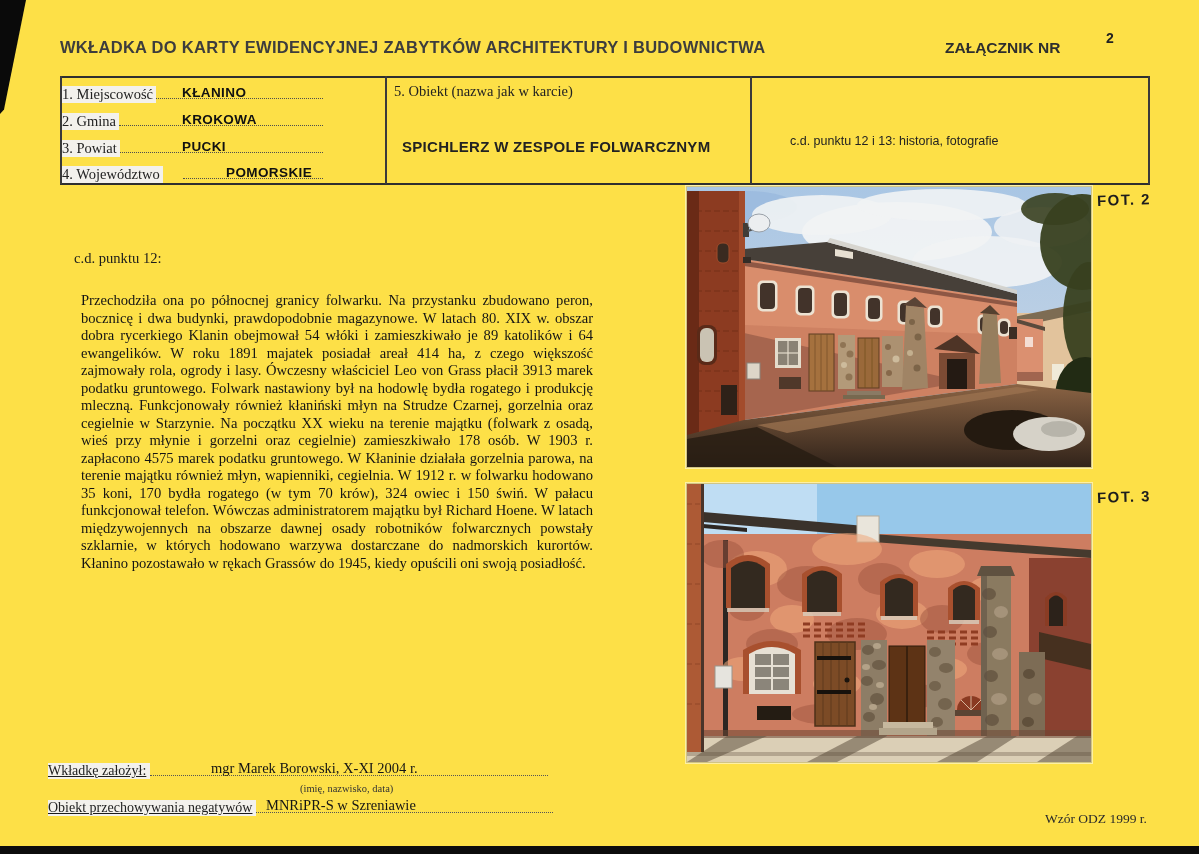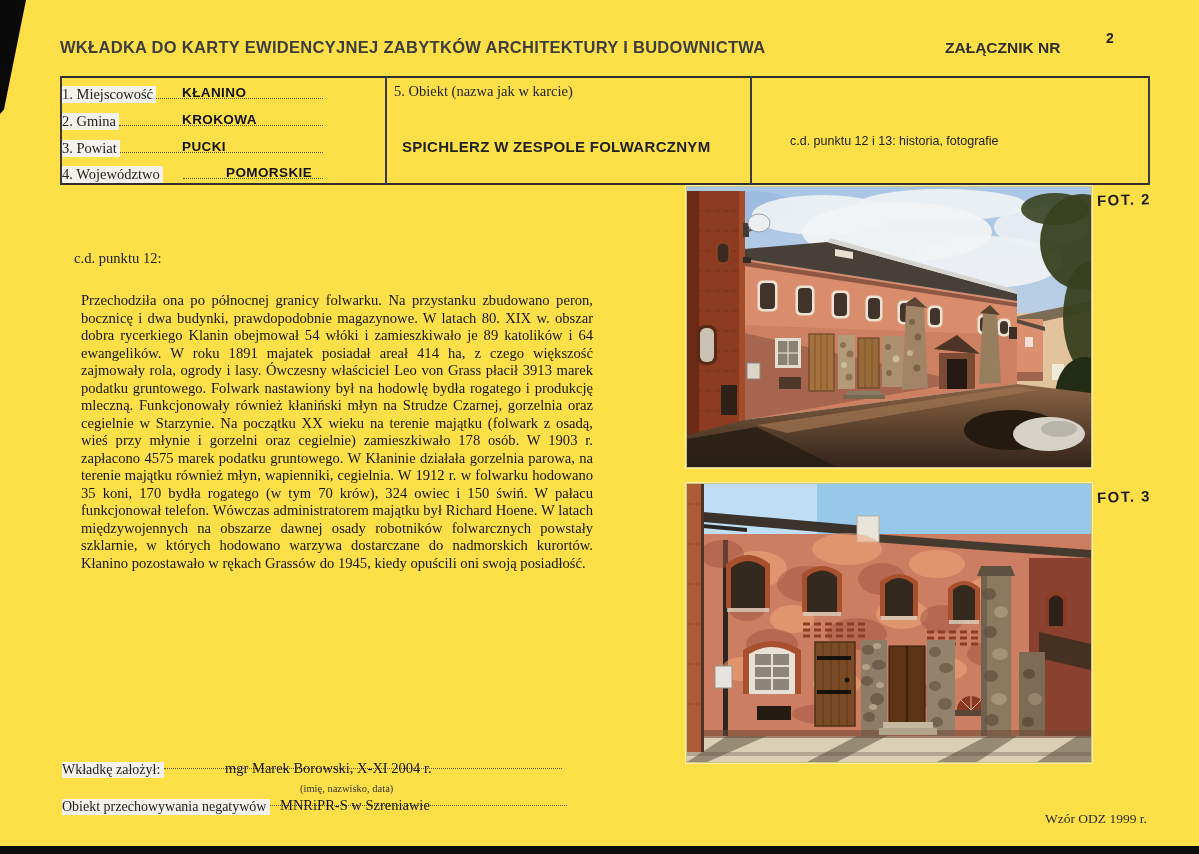--- a/index.html
+++ b/index.html
@@ -31,21 +31,21 @@
   
   .body-heading{position:absolute;left:74px;top:250px;font:14.6px "Liberation Serif",serif;}
   .body-par{position:absolute;left:81px;top:276px;width:512px;font:14.6px "Liberation Serif",serif;
             line-height:17.5px;text-align:justify;color:#141414;margin-top:16px;}
   
   .photo{position:absolute;outline:1px solid rgba(0,0,0,.18);box-shadow:0 0 0 2px rgba(255,255,255,.5);}
   .photo svg{display:block;}
   .fot{position:absolute;font:700 15px "Liberation Sans",sans-serif;color:#1d1d1d;
        letter-spacing:1.5px;transform:rotate(-2deg);}
   
-  .foot-row{position:absolute;left:62px;display:flex;align-items:center;height:19px;}
+  .foot-row{position:absolute;left:48px;display:flex;align-items:flex-end;height:19px;text-decoration:underline;}
   .foot-label{position:relative;z-index:2;background:#f3f1ec;padding-right:4px;white-space:nowrap;
               font:14px "Liberation Serif",serif;color:#222;}
   .foot-leader{flex:1;height:1px;border-bottom:1.7px dotted #555;margin-bottom:3px;}
   .foot-val{position:absolute;bottom:2px;z-index:3;font:14.5px "Liberation Serif",serif;color:#141414;white-space:nowrap;margin-top:27px;}
   .foot-caption{position:absolute;left:300px;top:783px;font:10.5px "Liberation Serif",serif;color:#333;}
   .wzor{position:absolute;left:1045px;top:811px;font:13.5px "Liberation Serif",serif;color:#2a2a2a;}
 </style>
 </head>
 <body>
 

